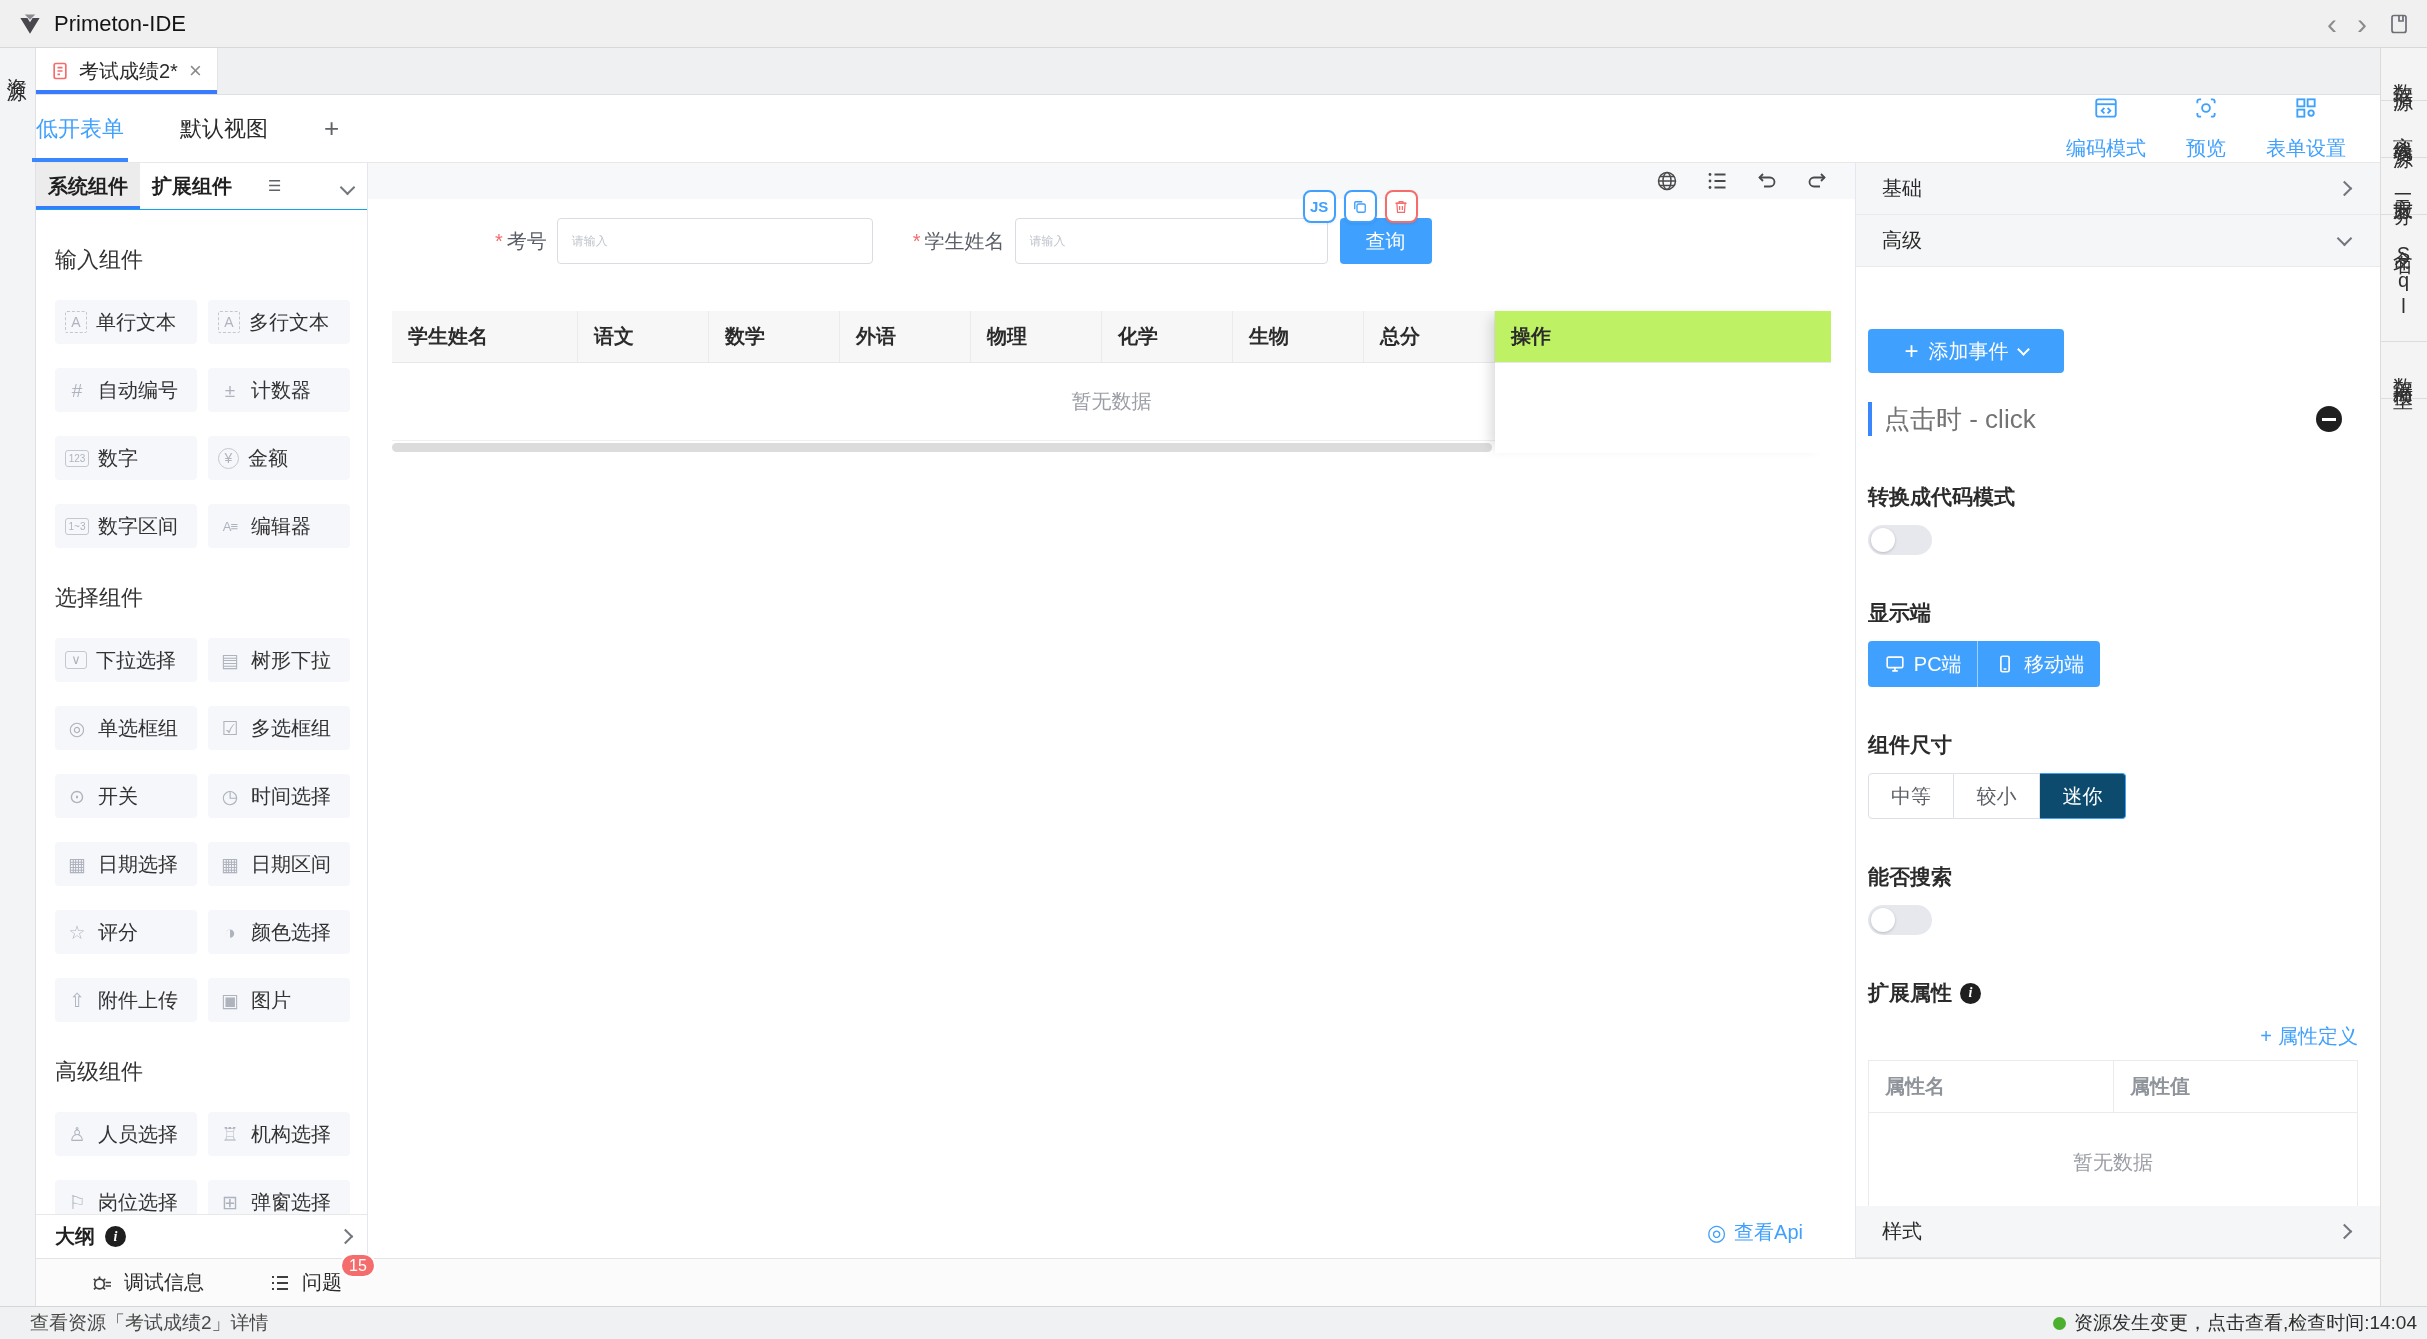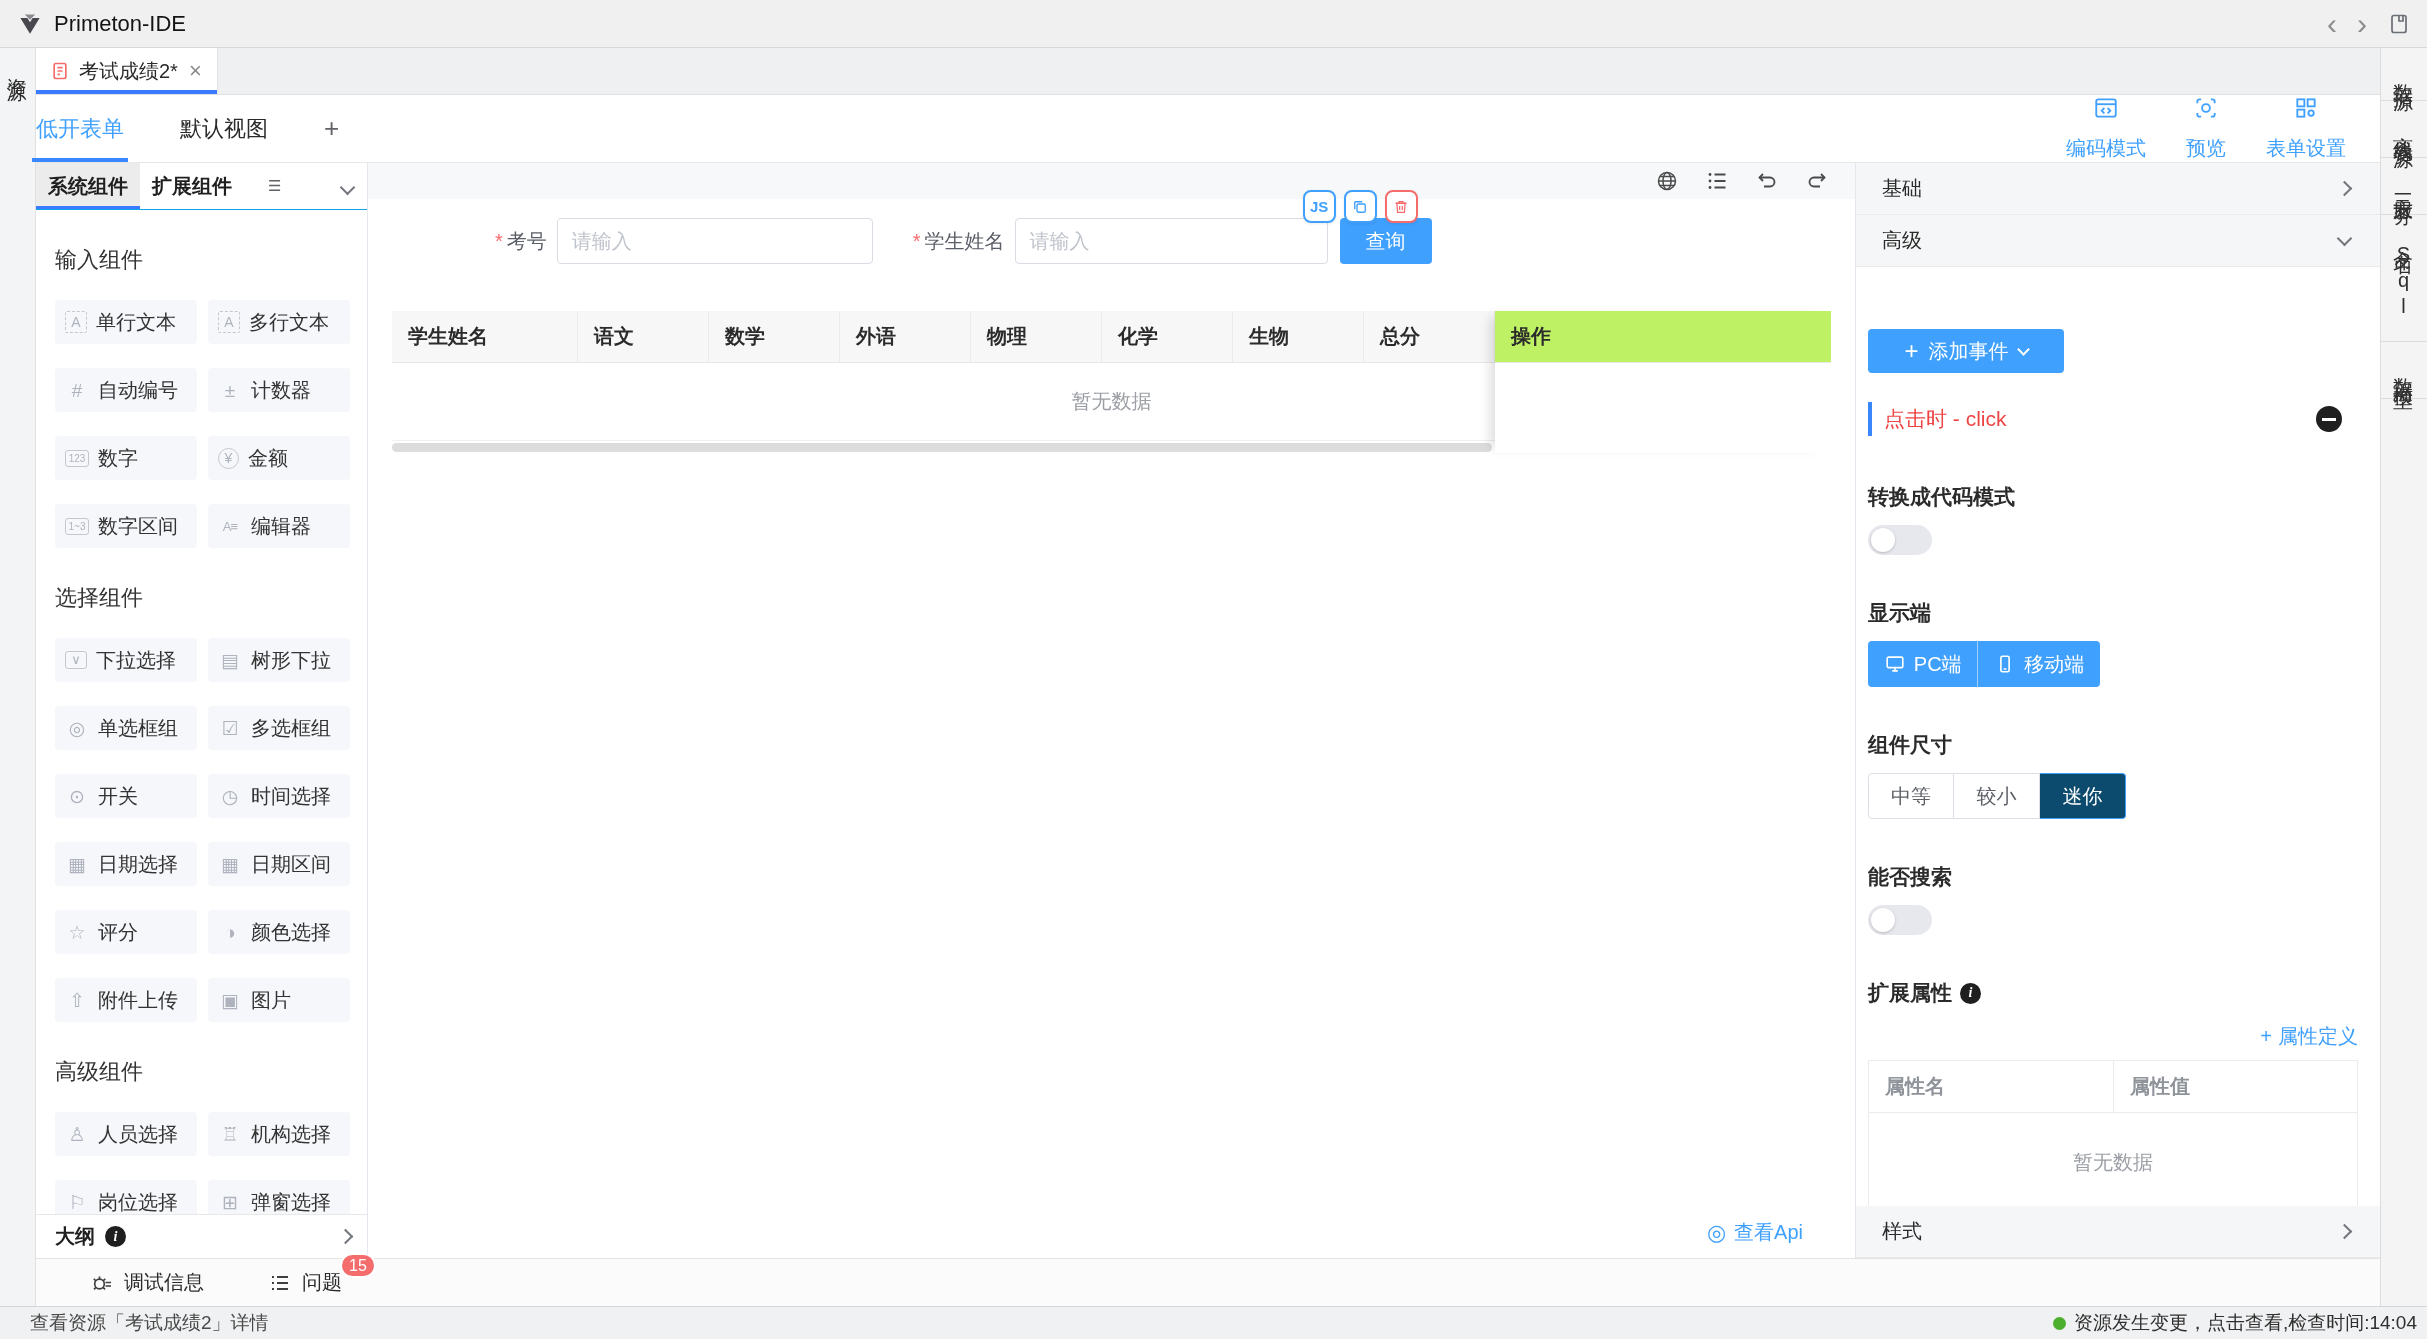--- a/index.html
+++ b/index.html
@@ -72,21 +72,21 @@
   .info-dot { width:21px; height:21px; border-radius:50%; background:#1f1f1f; color:#fff; font-size:14px; font-style:italic; font-weight:700; display:flex; align-items:center; justify-content:center; font-family:"Liberation Serif",serif; }
   .pal-foot .chev { margin-left:auto; }
 
   
   .canvas { flex:1 1 auto; position:relative; background:#fff; min-width:0; display:flex; flex-direction:column; }
   .canvas-strip { height:36px; background:#f7f8fa; display:flex; align-items:center; justify-content:flex-end; gap:26px; padding-right:26px; flex:0 0 auto; }
   .canvas-strip svg { width:24px; height:24px; cursor:pointer; }
   .form-row { margin-top:19px; padding-left:127px; display:flex; align-items:center; height:46px; flex:0 0 auto; }
   .f-label { font-size:20px; color:#5a5e66; margin-right:10px; white-space:nowrap; }
   .f-label .req { color:#f56c6c; margin-right:4px; }
-  .f-input { height:46px; border:1px solid #d9dce3; border-radius:4px; background:#fff; display:flex; align-items:center; padding:0 14px; color:#c0c4cc; font-size:20px; }
+  .f-input { height:46px; border:1px solid #d9dce3; border-radius:4px; background:#fff; display:flex; align-items:center; padding:0 14px; color:#c0c4cc; font-size:12px; }
   .f-input.w1 { width:316px; }
   .f-input.w2 { width:313px; margin-right:12px; }
   .gap2 { width:40px; flex:0 0 auto; }
   .btn-wrap { position:relative; }
   .search-btn { width:92px; height:46px; background:#3fa0fd; color:#fff; font-size:20px; border:none; border-radius:4px; cursor:pointer; display:flex; align-items:center; justify-content:center; }
   .float-tools { position:absolute; right:14px; top:-28px; display:flex; gap:8px; }
   .ftool { width:33px; height:33px; background:#fff; border-radius:8px; display:flex; align-items:center; justify-content:center; cursor:pointer; box-shadow:0 1px 3px rgba(0,0,0,.08); }
   .ftool.blue { border:2px solid #3fa0fd; color:#3fa0fd; font-size:15px; font-weight:700; }
   .ftool.red { border:2px solid #f56c6c; }
   .ftool svg { width:18px; height:18px; }
@@ -107,21 +107,21 @@
   
   .inspector { width:525px; flex:0 0 auto; border-left:1px solid #e4e7ed; display:flex; flex-direction:column; background:#fff; }
   .insp-bar { height:52px; flex:0 0 auto; background:#f5f6f7; border-bottom:1px solid #e8eaec; display:flex; align-items:center; padding:0 30px 0 26px; font-size:20px; color:#2b2b2b; cursor:pointer; }
   .insp-bar .chev { margin-left:auto; }
   .insp-content { flex:1 1 auto; overflow:hidden; padding:0 22px 0 12px; }
   .add-event-btn { margin-top:62px; width:196px; height:44px; background:#3fa0fd; border:none; border-radius:4px; color:#fff; font-size:20px; display:flex; align-items:center; justify-content:center; gap:10px; cursor:pointer; }
   .add-event-btn .plus { font-size:24px; line-height:1; }
   .chev.white { border-color:#fff; width:9px; height:9px; }
   .event-row { margin-top:26px; display:flex; align-items:center; height:40px; }
   .event-bar { width:4px; height:34px; background:#3a86fd; margin-right:12px; }
-  .event-label { font-size:21px; color:#ef4444; }
+  .event-label { font-size:26px; color:#737373; }
   .minus-circle { margin-left:auto; margin-right:16px; width:26px; height:26px; border-radius:50%; background:#1f1f1f; position:relative; cursor:pointer; }
   .minus-circle::after { content:""; position:absolute; left:6px; right:6px; top:11.5px; height:3px; background:#fff; }
   .insp-label { margin-top:44px; font-weight:700; font-size:21px; color:#2b2b2b; display:flex; align-items:center; gap:8px; }
   .toggle { margin-top:14px; width:64px; height:30px; border-radius:15px; background:#e6e8ee; position:relative; cursor:pointer; }
   .toggle .knob { position:absolute; left:3px; top:3px; width:24px; height:24px; border-radius:50%; background:#fff; box-shadow:0 1px 3px rgba(0,0,0,.2); }
   .disp-group { margin-top:14px; display:flex; width:232px; border-radius:4px; overflow:hidden; }
   .disp-btn { height:46px; background:#3fa0fd; color:#fff; border:none; font-size:20px; display:flex; align-items:center; justify-content:center; gap:8px; cursor:pointer; flex:1 1 auto; }
   .disp-btn + .disp-btn { border-left:1px solid rgba(255,255,255,.5); }
   .disp-btn svg { width:22px; height:22px; }
   .seg-group { margin-top:14px; display:flex; }

